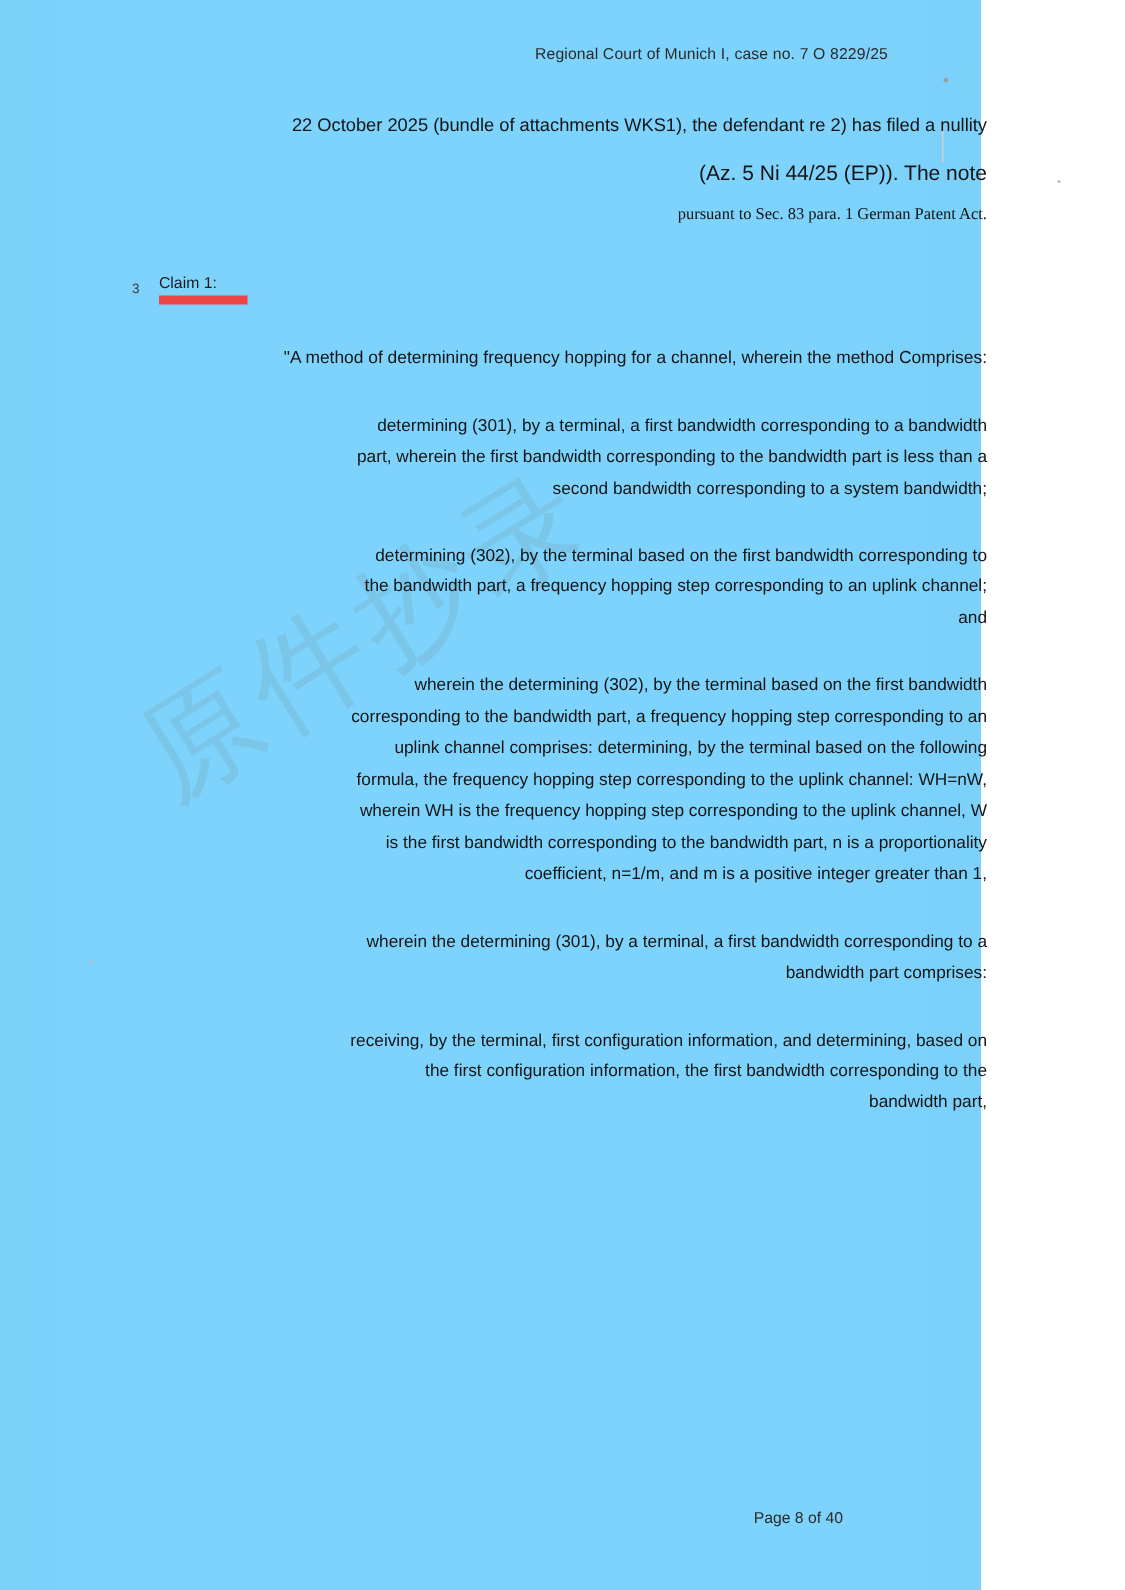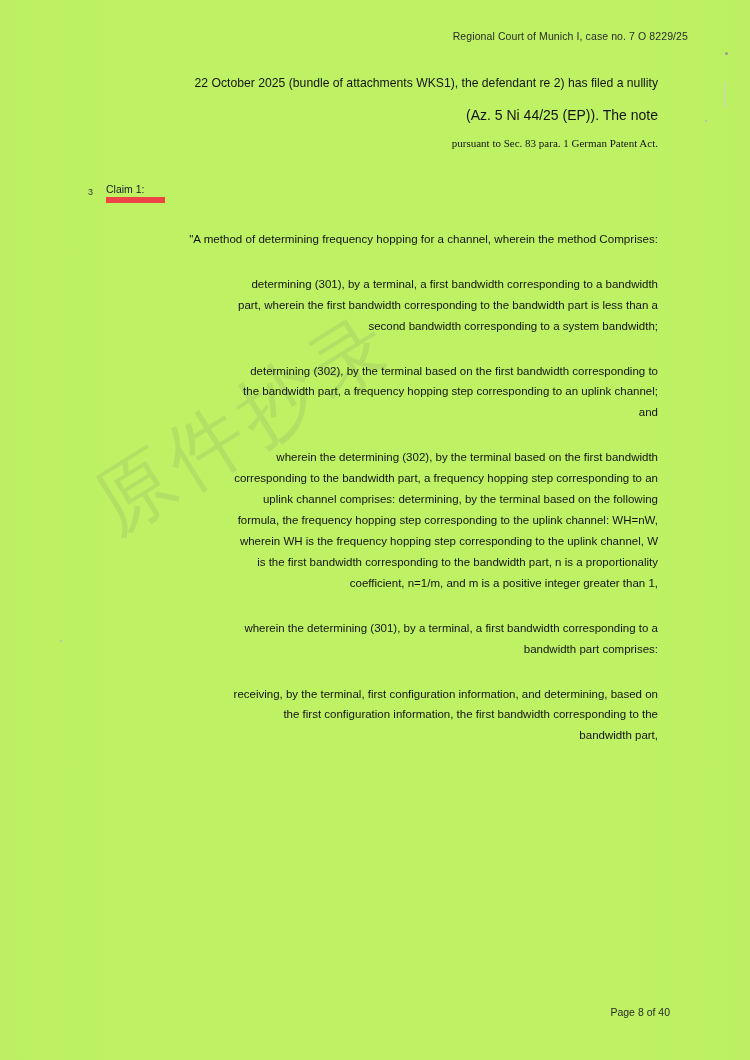--- a/index.html
+++ b/index.html
@@ -10,23 +10,23 @@
     width: 750px;
     height: 1060px;
     background: #ffffff;
     font-family: "Liberation Sans", sans-serif;
     color: #1a1a1a;
     position: relative;
     overflow: hidden;
   }
   .page {
     position: relative;
-    width: 750px;
+    width: 654px;
     height: 1060px;
-    background: #bef264;
+    background: #7dd3fc;
   }
   
   .page::before {
     content: "";
     position: absolute;
     inset: 0;
     background:
       linear-gradient(90deg, rgba(0,0,0,0.010) 0%, rgba(0,0,0,0) 18%, rgba(0,0,0,0) 82%, rgba(0,0,0,0.012) 100%);
     pointer-events: none;
   }
@@ -35,21 +35,21 @@
     top: 30px;
     right: 62px;
     font-size: 10.5px;
     color: #2b2b2b;
     letter-spacing: 0.1px;
     white-space: nowrap;
   }
   .footer {
     position: absolute;
     bottom: 42px;
-    right: 80px;
+    right: 92px;
     font-size: 10.5px;
     color: #2b2b2b;
   }
   .body-area {
     position: absolute;
     left: 0;
     top: 74px;
     width: 750px;
   }
   .block {

